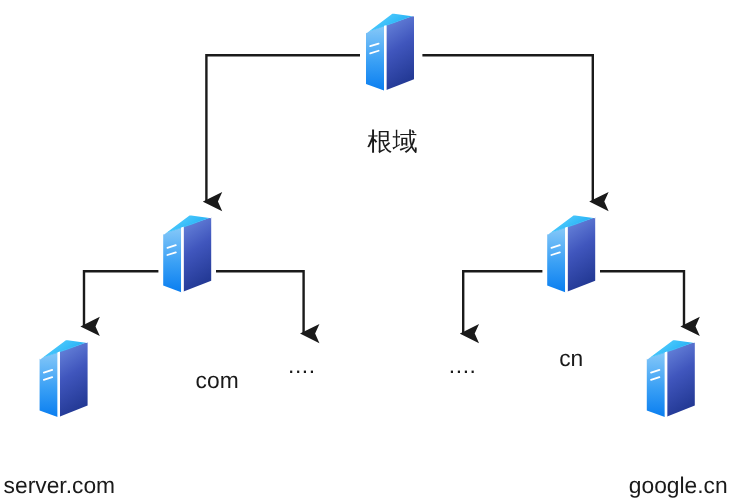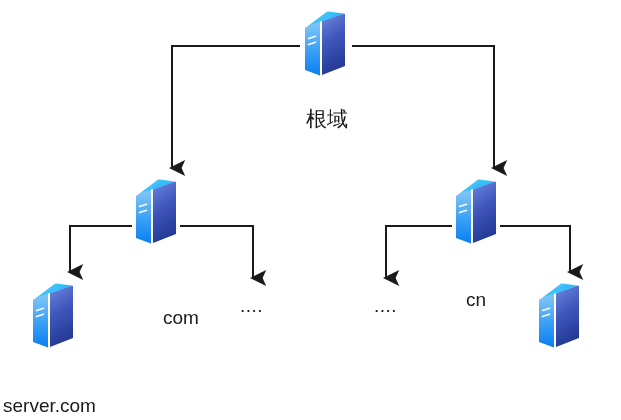--- a/index.html
+++ b/index.html
@@ -128,14 +128,15 @@
   <div class="node-label" style="left:140px; top:308px;margin-left:23px;">com</div>
 
   <div class="node-label" style="left:466px; top:290px;">cn</div>
 
   <div class="node-label label-dots" style="left:240px; top:296px;">....</div>
 
   <div class="node-label label-dots" style="left:374px; top:296px;">....</div>
 
   <div class="node-label label-leaf" style="left:3px; top:396px;">server.com</div>
 
+  <div class="node-label label-leaf" style="left:524px; top:396px;">google.cn</div>
 
 </div>
 
 </body></html>

